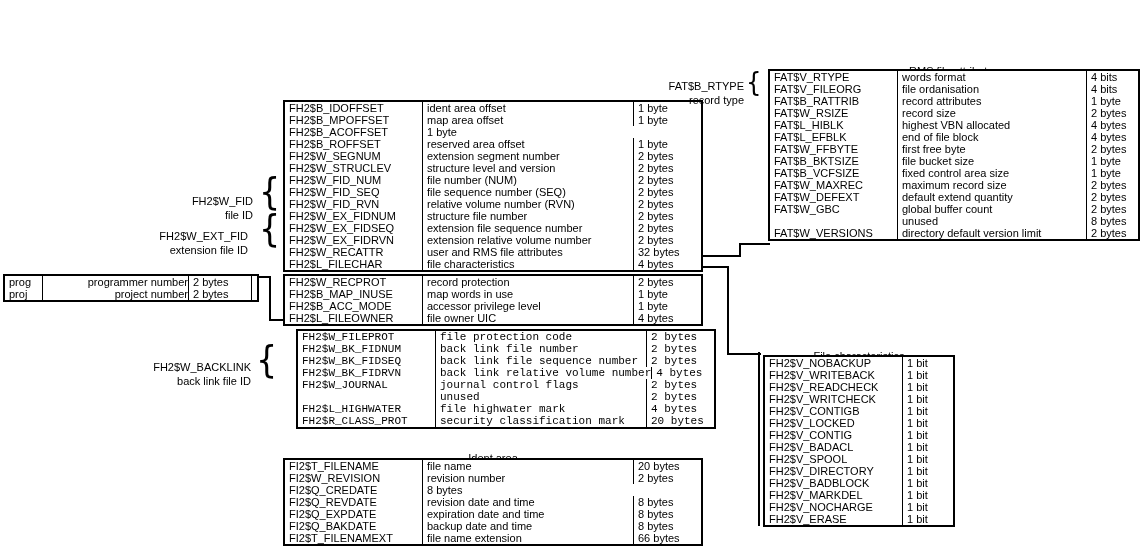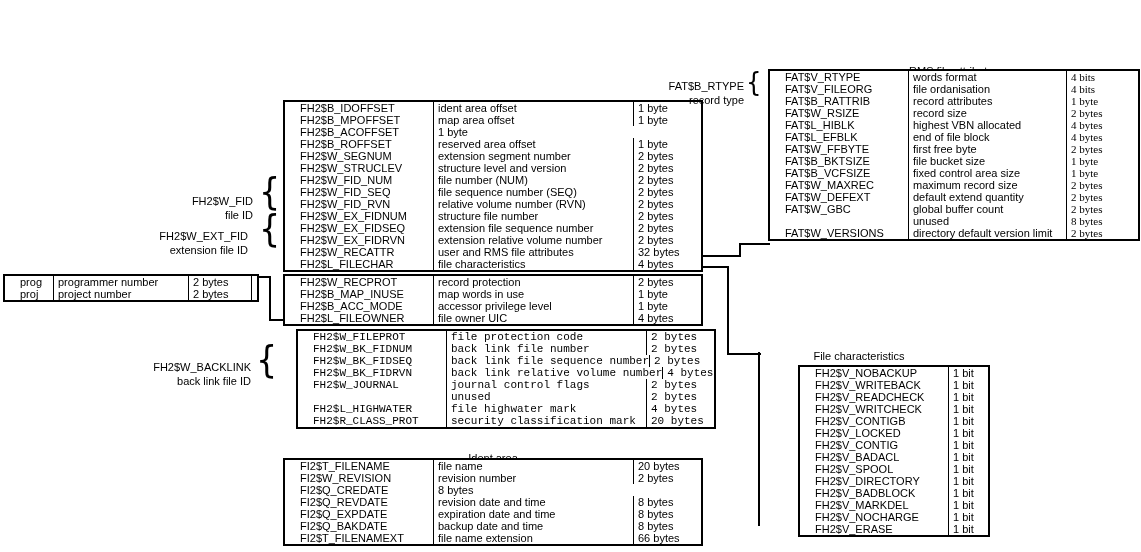--- a/index.html
+++ b/index.html
@@ -3,40 +3,40 @@
 <meta charset="utf-8">
 <style>
   html,body { margin:0; padding:0; background:#fff; }
   .canvas {
     position:relative; width:1141px; height:552px; background:#ffffff;
     font-family:"Liberation Sans","DejaVu Sans",sans-serif;
     font-size:11px; color:#000; overflow:hidden;
   }
   .struct {
     position:absolute; box-sizing:border-box;
-    border:2px solid #000; background:#fff;padding-left:11px;
+    border:2px solid #000; background:#fff;
   }
   .row { display:flex; height:12px; line-height:12px; white-space:nowrap; }
   .row > span { display:block; box-sizing:border-box; padding-left:4px; }
   .row > span + span { border-left:1px solid #000; }
 
   .t-fh .c1   { width:137px; flex:none; }
   .t-fh .c2   { flex:1; }
   .t-fh .c3   { width:68px; flex:none; }
 
   .t-rms .c1  { width:127px; flex:none; }
   .t-rms .c2  { flex:1; }
-  .t-rms .c3  { width:72px; flex:none;font-family:Liberation Serif, serif; }
+  .t-rms .c3  { width:52px; flex:none; }
 
   .t-fc .c1   { width:137px; flex:none; }
   .t-fc .c2   { flex:1; }
 
   .t-uic { padding-right:5px; }
   .t-uic .c1  { width:37px; flex:none; }
-  .t-uic .c2  { flex:1; }
+  .t-uic .c2  { flex:1;text-align:right; }
   .t-uic .c3  { width:64px; flex:none; border-right:1px solid #000; }
 
   .dtitle { position:absolute; text-align:center; height:14px; line-height:14px;margin-top:14px; }
 
   .slabel { position:absolute; text-align:right; line-height:13.5px;margin-top:16px; }
   .slabel span { display:block; }
 
   .brace {
     position:absolute; font-family:"DejaVu Sans",sans-serif;
     transform:scaleX(0.9); transform-origin:left center;
@@ -301,21 +301,21 @@
         <span class="c3">8 bytes</span>
       </div>
       <div class="row">
         <span class="c1">FAT$W_VERSIONS</span>
         <span class="c2">directory default version limit</span>
         <span class="c3">2 bytes</span>
       </div>
     </div>
 
   <div class="dtitle" style="left:763px; top:335px; width:192px;">File characteristics</div>
-  <div class="struct t-fc" style="left:763px; top:365px; width:192px; height:172px;margin-left:35px;">
+  <div class="struct t-fc" style="left:763px; top:355px; width:192px; height:172px;">
       <div class="row">
         <span class="c1">FH2$V_NOBACKUP</span>
         <span class="c2">1 bit</span>
       </div>
       <div class="row">
         <span class="c1">FH2$V_WRITEBACK</span>
         <span class="c2">1 bit</span>
       </div>
       <div class="row">
         <span class="c1">FH2$V_READCHECK</span>

